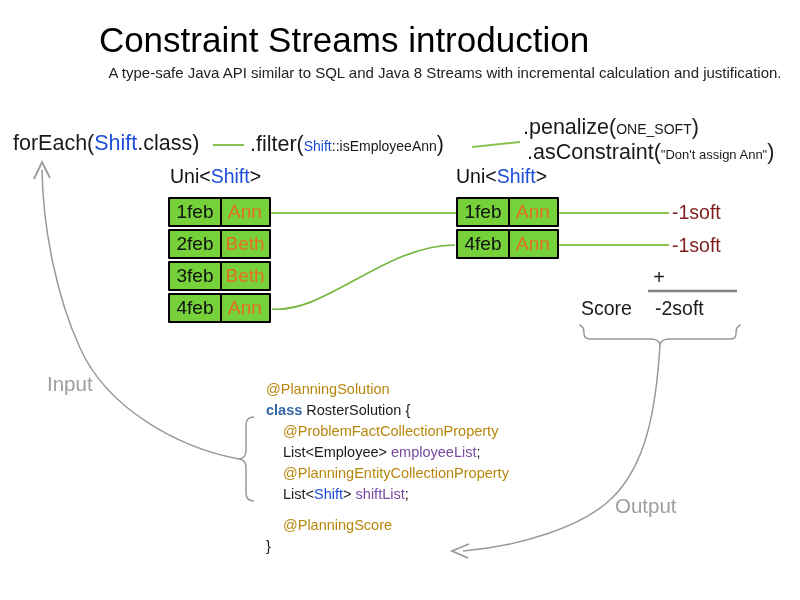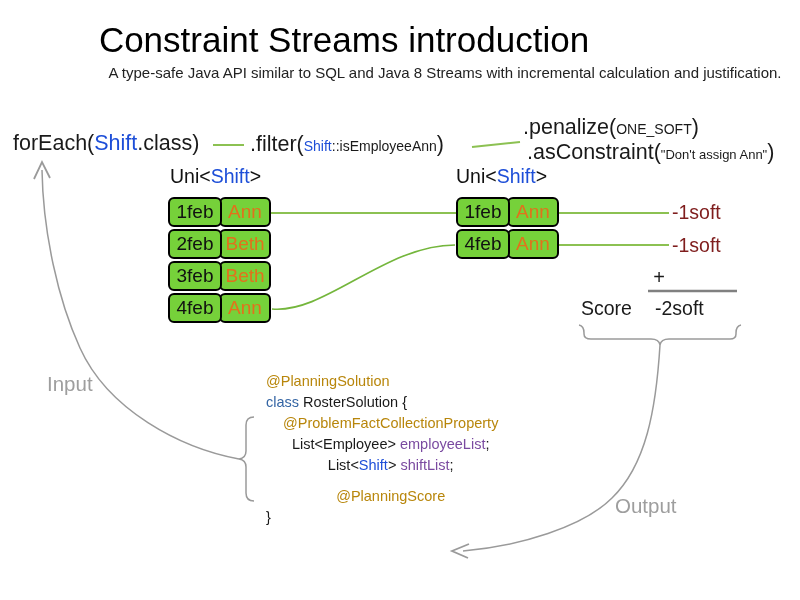--- a/index.html
+++ b/index.html
@@ -23,43 +23,43 @@
   .pos-asconstraint{left:527px;top:140px;}
 
   .unilabel{font-size:19.5px;white-space:nowrap;color:#111;}
   .pos-uni-left{left:170px;top:165px;}
   .pos-uni-right{left:456px;top:165px;}
 
   .stream{display:flex;flex-direction:column;}
   .pos-stream-left{left:168px;top:197px;}
   .pos-stream-right{left:456px;top:197px;}
   .srow{display:flex;margin-bottom:2px;}
-  .cell{box-sizing:border-box;height:30px;border:2px solid #000;border-radius:6px;
+  .cell{box-sizing:border-box;height:30px;border:2px solid #000;border-radius:1px;
         background:#76D13A;display:flex;align-items:center;justify-content:center;
         font-size:19px;white-space:nowrap;}
   .cell.date{width:54px;color:#111;position:relative;z-index:2;}
   .cell.name{width:52px;margin-left:-3px;color:#E2711C;z-index:1;}
 
   .penalty{font-size:19.5px;color:#7f1d1d;white-space:nowrap;}
   .pos-pen1{left:672px;top:201px;}
   .pos-pen2{left:672px;top:234px;}
   .plus{left:646px;top:266px;width:26px;text-align:center;font-size:20px;color:#1a1a1a;}
   .scoreword{left:581px;top:297px;font-size:19.5px;color:#1a1a1a;}
   .scoretotal{left:655px;top:297px;font-size:19.5px;color:#1a1a1a;}
 
   .flowlabel{font-size:20.5px;color:#9E9E9E;white-space:nowrap;}
   .pos-input{left:47px;top:372px;}
   .pos-output{left:615px;top:494px;}
 
-  .codeblock{left:266px;top:371px;font-size:14.5px;line-height:21px;color:#1a1a1a;}
+  .codeblock{left:266px;top:379px;font-size:14.5px;line-height:21px;color:#1a1a1a;}
   .codeblock div{white-space:pre;}
-  .ind{padding-left:17px;text-align:center;}
+  .ind{padding-left:17px;}
   .gapline{height:10px;}
   .ann{color:#B8860B;}
-  .kw{color:#3465A4;font-weight:normal;}
+  .kw{color:#3465A4;font-weight:bold;}
   .fld{color:#7A4AA0;}
 </style>
 </head>
 <body>
 
 <div class="canvas">
 
   <svg class="overlay" viewBox="0 0 800 600">
     <path d="M213,145 H244" stroke="#8CC152" stroke-width="2" fill="none"></path>
     <path d="M472,147 L520,142" stroke="#8CC152" stroke-width="2" fill="none"></path>
@@ -128,19 +128,20 @@
   <div class="abs scoretotal">-2soft</div>
 
   <div class="abs flowlabel pos-input">Input</div>
   <div class="abs flowlabel pos-output">Output</div>
 
   <div class="abs codeblock">
     <div><span class="ann">@PlanningSolution</span></div>
     <div><span class="kw">class</span><span> RosterSolution {</span></div>
     <div class="ind"><span class="ann">@ProblemFactCollectionProperty</span></div>
     <div class="ind"><span>List&lt;Employee&gt; </span><span class="fld">employeeList</span><span>;</span></div>
+    <div class="ind"><span class="ann">@PlanningEntityCollectionProperty</span></div>
     <div class="ind"><span>List&lt;</span><span class="g">Shift</span><span>&gt; </span><span class="fld">shiftList</span><span>;</span></div>
     <div class="gapline"></div>
     <div class="ind"><span class="ann">@PlanningScore</span></div>
     <div><span>}</span></div>
   </div>
 
 </div>
 
 </body></html>

